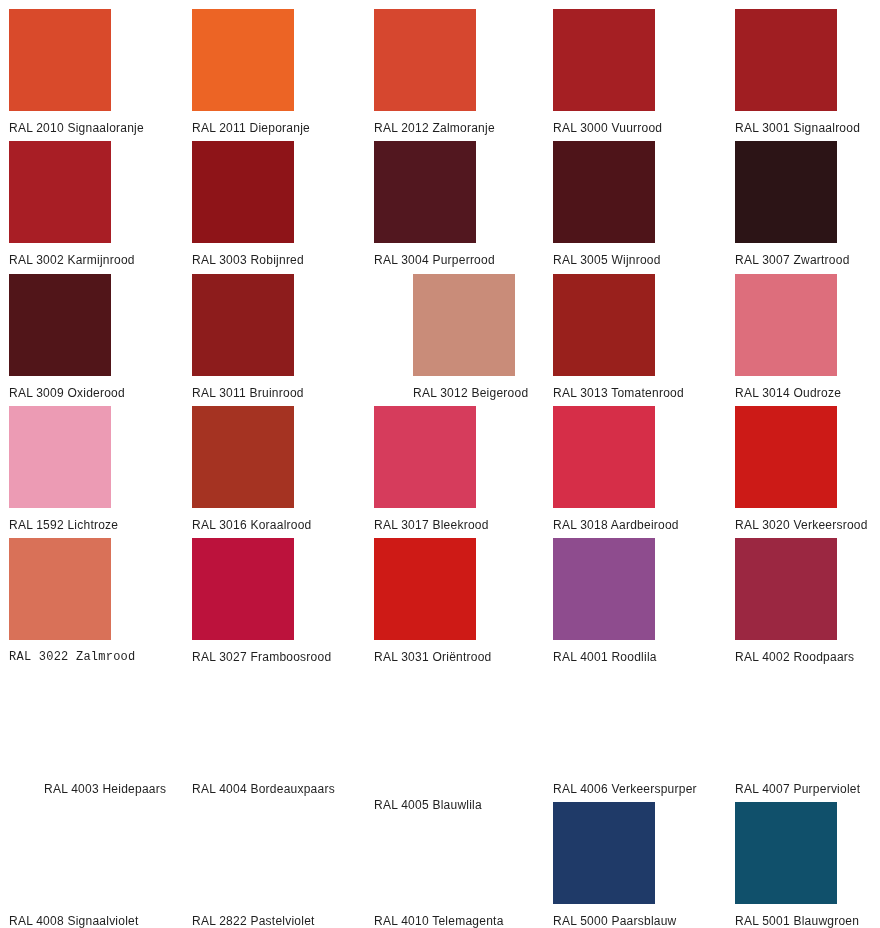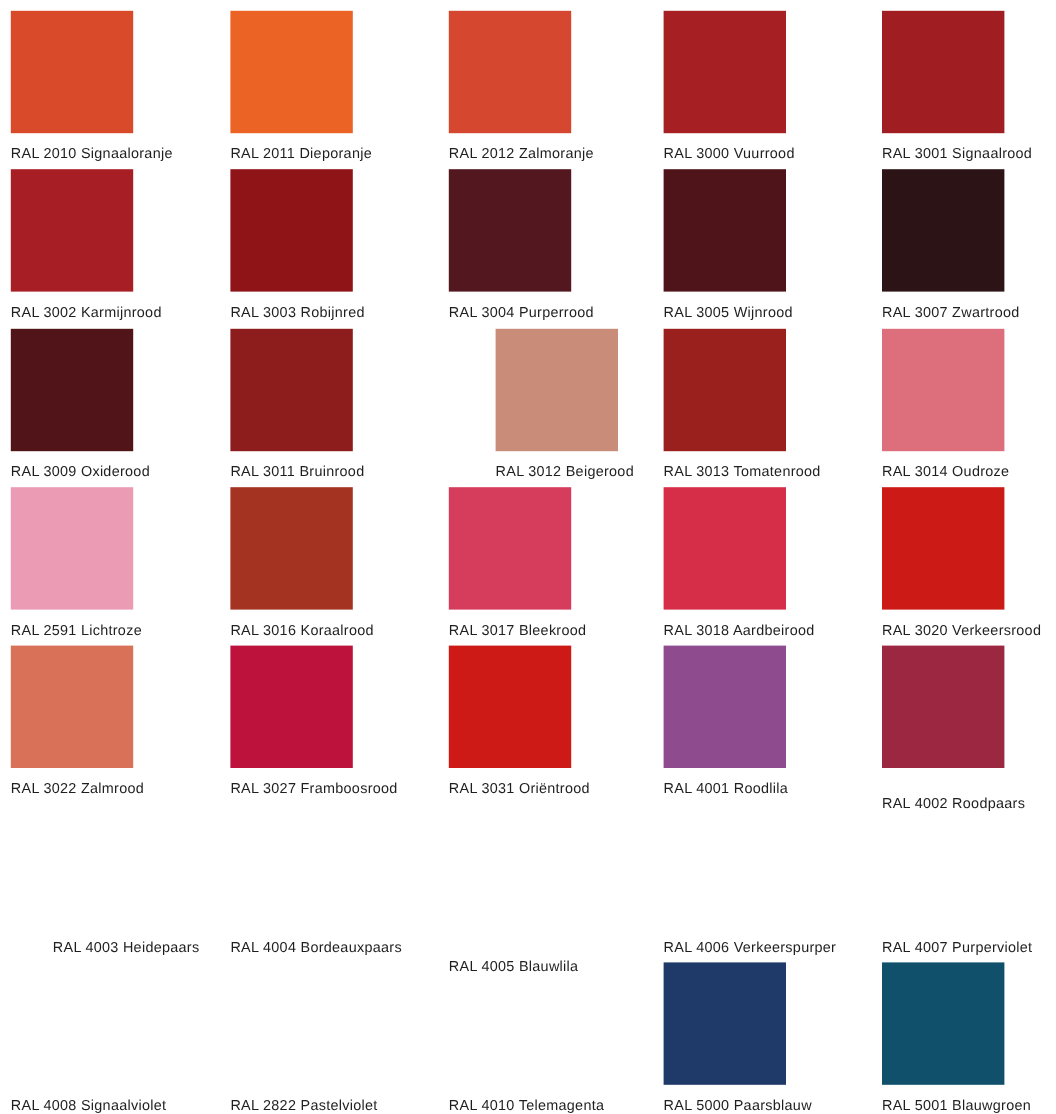--- a/index.html
+++ b/index.html
@@ -96,57 +96,57 @@
     <div class="swatch-cell" style="left: 553px; top: 274px;">
       <div class="swatch-chip" style="width: 102px; height: 102px; background: rgb(153, 32, 28);"></div>
       <div class="swatch-label" style="top: 112px; color: rgb(31, 31, 31);">RAL 3013 Tomatenrood</div>
     </div>
     <div class="swatch-cell" style="left: 735px; top: 274px;">
       <div class="swatch-chip" style="width: 102px; height: 102px; background: rgb(221, 110, 124);"></div>
       <div class="swatch-label" style="top: 112px; color: rgb(31, 31, 31);">RAL 3014 Oudroze</div>
     </div>
     <div class="swatch-cell" style="left: 9px; top: 406px;">
       <div class="swatch-chip" style="width: 102px; height: 102px; background: rgb(236, 155, 180);"></div>
-      <div class="swatch-label" style="top: 112px; color: rgb(31, 31, 31);">RAL 2591 Lichtroze</div>
+      <div class="swatch-label" style="top: 112px; color: rgb(31, 31, 31);">RAL 1592 Lichtroze</div>
     </div>
     <div class="swatch-cell" style="left: 192px; top: 406px;">
       <div class="swatch-chip" style="width: 102px; height: 102px; background: rgb(165, 51, 34);"></div>
       <div class="swatch-label" style="top: 112px; color: rgb(31, 31, 31);">RAL 3016 Koraalrood</div>
     </div>
     <div class="swatch-cell" style="left: 374px; top: 406px;">
       <div class="swatch-chip" style="width: 102px; height: 102px; background: rgb(214, 60, 92);"></div>
       <div class="swatch-label" style="top: 112px; color: rgb(31, 31, 31);">RAL 3017 Bleekrood</div>
     </div>
     <div class="swatch-cell" style="left: 553px; top: 406px;">
       <div class="swatch-chip" style="width: 102px; height: 102px; background: rgb(214, 46, 72);"></div>
       <div class="swatch-label" style="top: 112px; color: rgb(31, 31, 31);">RAL 3018 Aardbeirood</div>
     </div>
     <div class="swatch-cell" style="left: 735px; top: 406px;">
       <div class="swatch-chip" style="width: 102px; height: 102px; background: rgb(204, 26, 23);"></div>
       <div class="swatch-label" style="top: 112px; color: rgb(31, 31, 31);">RAL 3020 Verkeersrood</div>
     </div>
     <div class="swatch-cell" style="left: 9px; top: 538px;">
       <div class="swatch-chip" style="width: 102px; height: 102px; background: rgb(217, 113, 88);"></div>
-      <div class="swatch-label" style="top: 112px; color: rgb(31, 31, 31);">RAL 3022 Zalmrood</div>
+      <div class="swatch-label" style="top: 112px; color: rgb(31, 31, 31); font-family: Liberation Mono, monospace;">RAL 3022 Zalmrood</div>
     </div>
     <div class="swatch-cell" style="left: 192px; top: 538px;">
       <div class="swatch-chip" style="width: 102px; height: 102px; background: rgb(188, 18, 60);"></div>
       <div class="swatch-label" style="top: 112px; color: rgb(31, 31, 31);">RAL 3027 Framboosrood</div>
     </div>
     <div class="swatch-cell" style="left: 374px; top: 538px;">
       <div class="swatch-chip" style="width: 102px; height: 102px; background: rgb(206, 26, 22);"></div>
       <div class="swatch-label" style="top: 112px; color: rgb(31, 31, 31);">RAL 3031 Oriëntrood</div>
     </div>
     <div class="swatch-cell" style="left: 553px; top: 538px;">
       <div class="swatch-chip" style="width: 102px; height: 102px; background: rgb(142, 76, 142);"></div>
       <div class="swatch-label" style="top: 112px; color: rgb(31, 31, 31);">RAL 4001 Roodlila</div>
     </div>
     <div class="swatch-cell" style="left: 735px; top: 538px;">
       <div class="swatch-chip" style="width: 102px; height: 102px; background: rgb(155, 39, 65);"></div>
-      <div class="swatch-label" style="top: 112px; color: rgb(31, 31, 31); margin-top: 12px;">RAL 4002 Roodpaars</div>
+      <div class="swatch-label" style="top: 112px; color: rgb(31, 31, 31);">RAL 4002 Roodpaars</div>
     </div>
     <div class="swatch-cell" style="left: 9px; top: 670px;">
       <div class="swatch-chip missing" style="width: 102px; height: 102px;"></div>
       <div class="swatch-label" style="top: 112px; color: rgb(31, 31, 31); padding-left: 35px;">RAL 4003 Heidepaars</div>
     </div>
     <div class="swatch-cell" style="left: 192px; top: 670px;">
       <div class="swatch-chip missing" style="width: 102px; height: 102px;"></div>
       <div class="swatch-label" style="top: 112px; color: rgb(31, 31, 31);">RAL 4004 Bordeauxpaars</div>
     </div>
     <div class="swatch-cell" style="left: 374px; top: 670px;">

